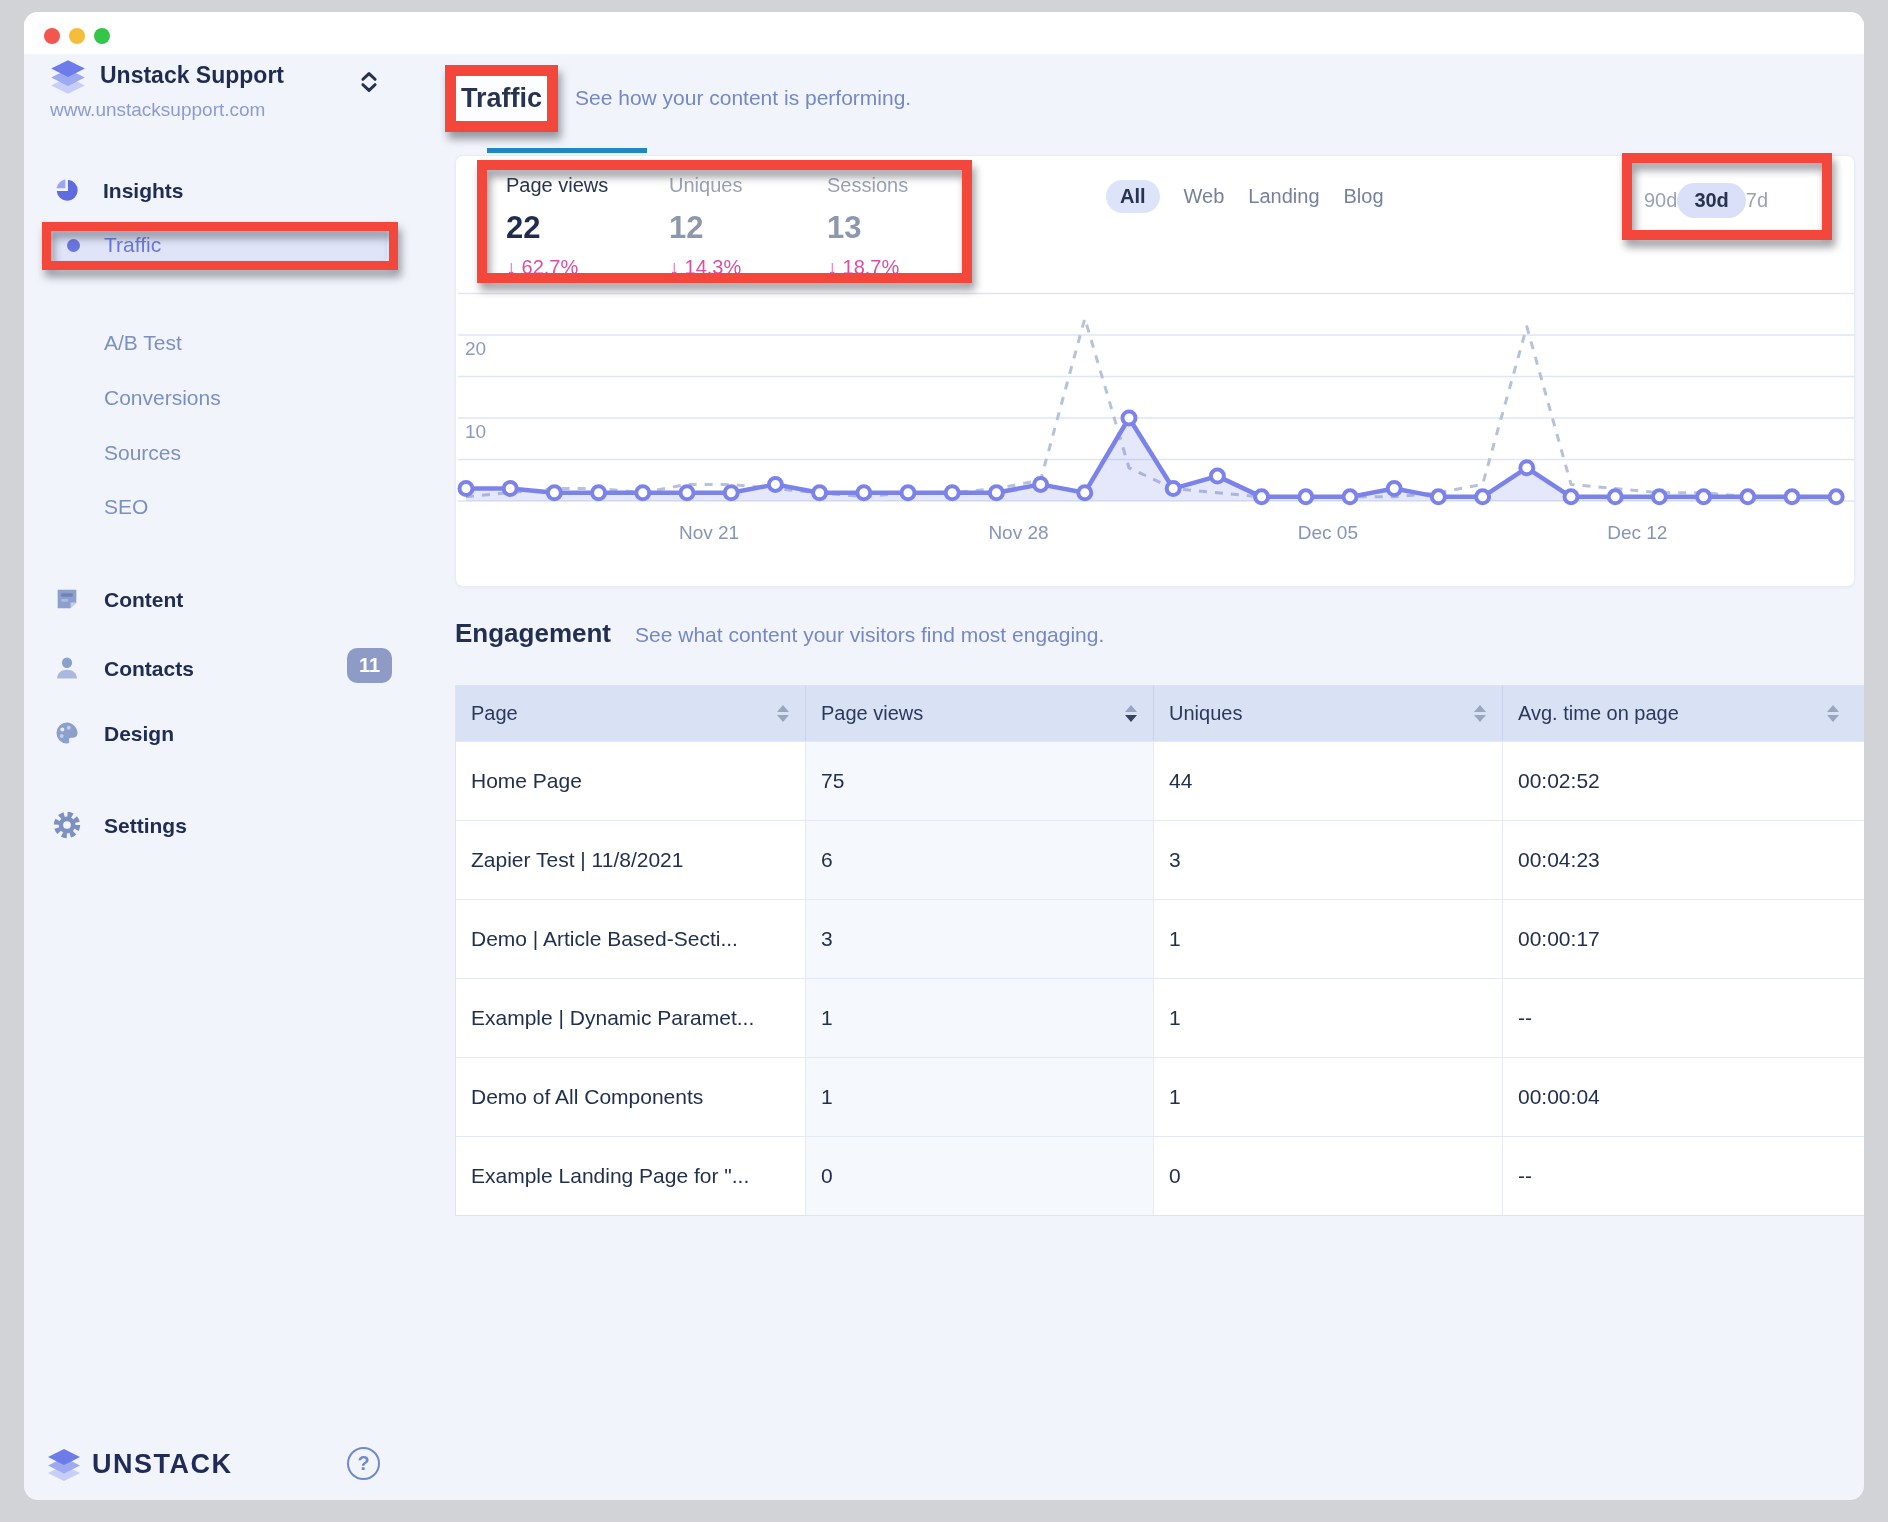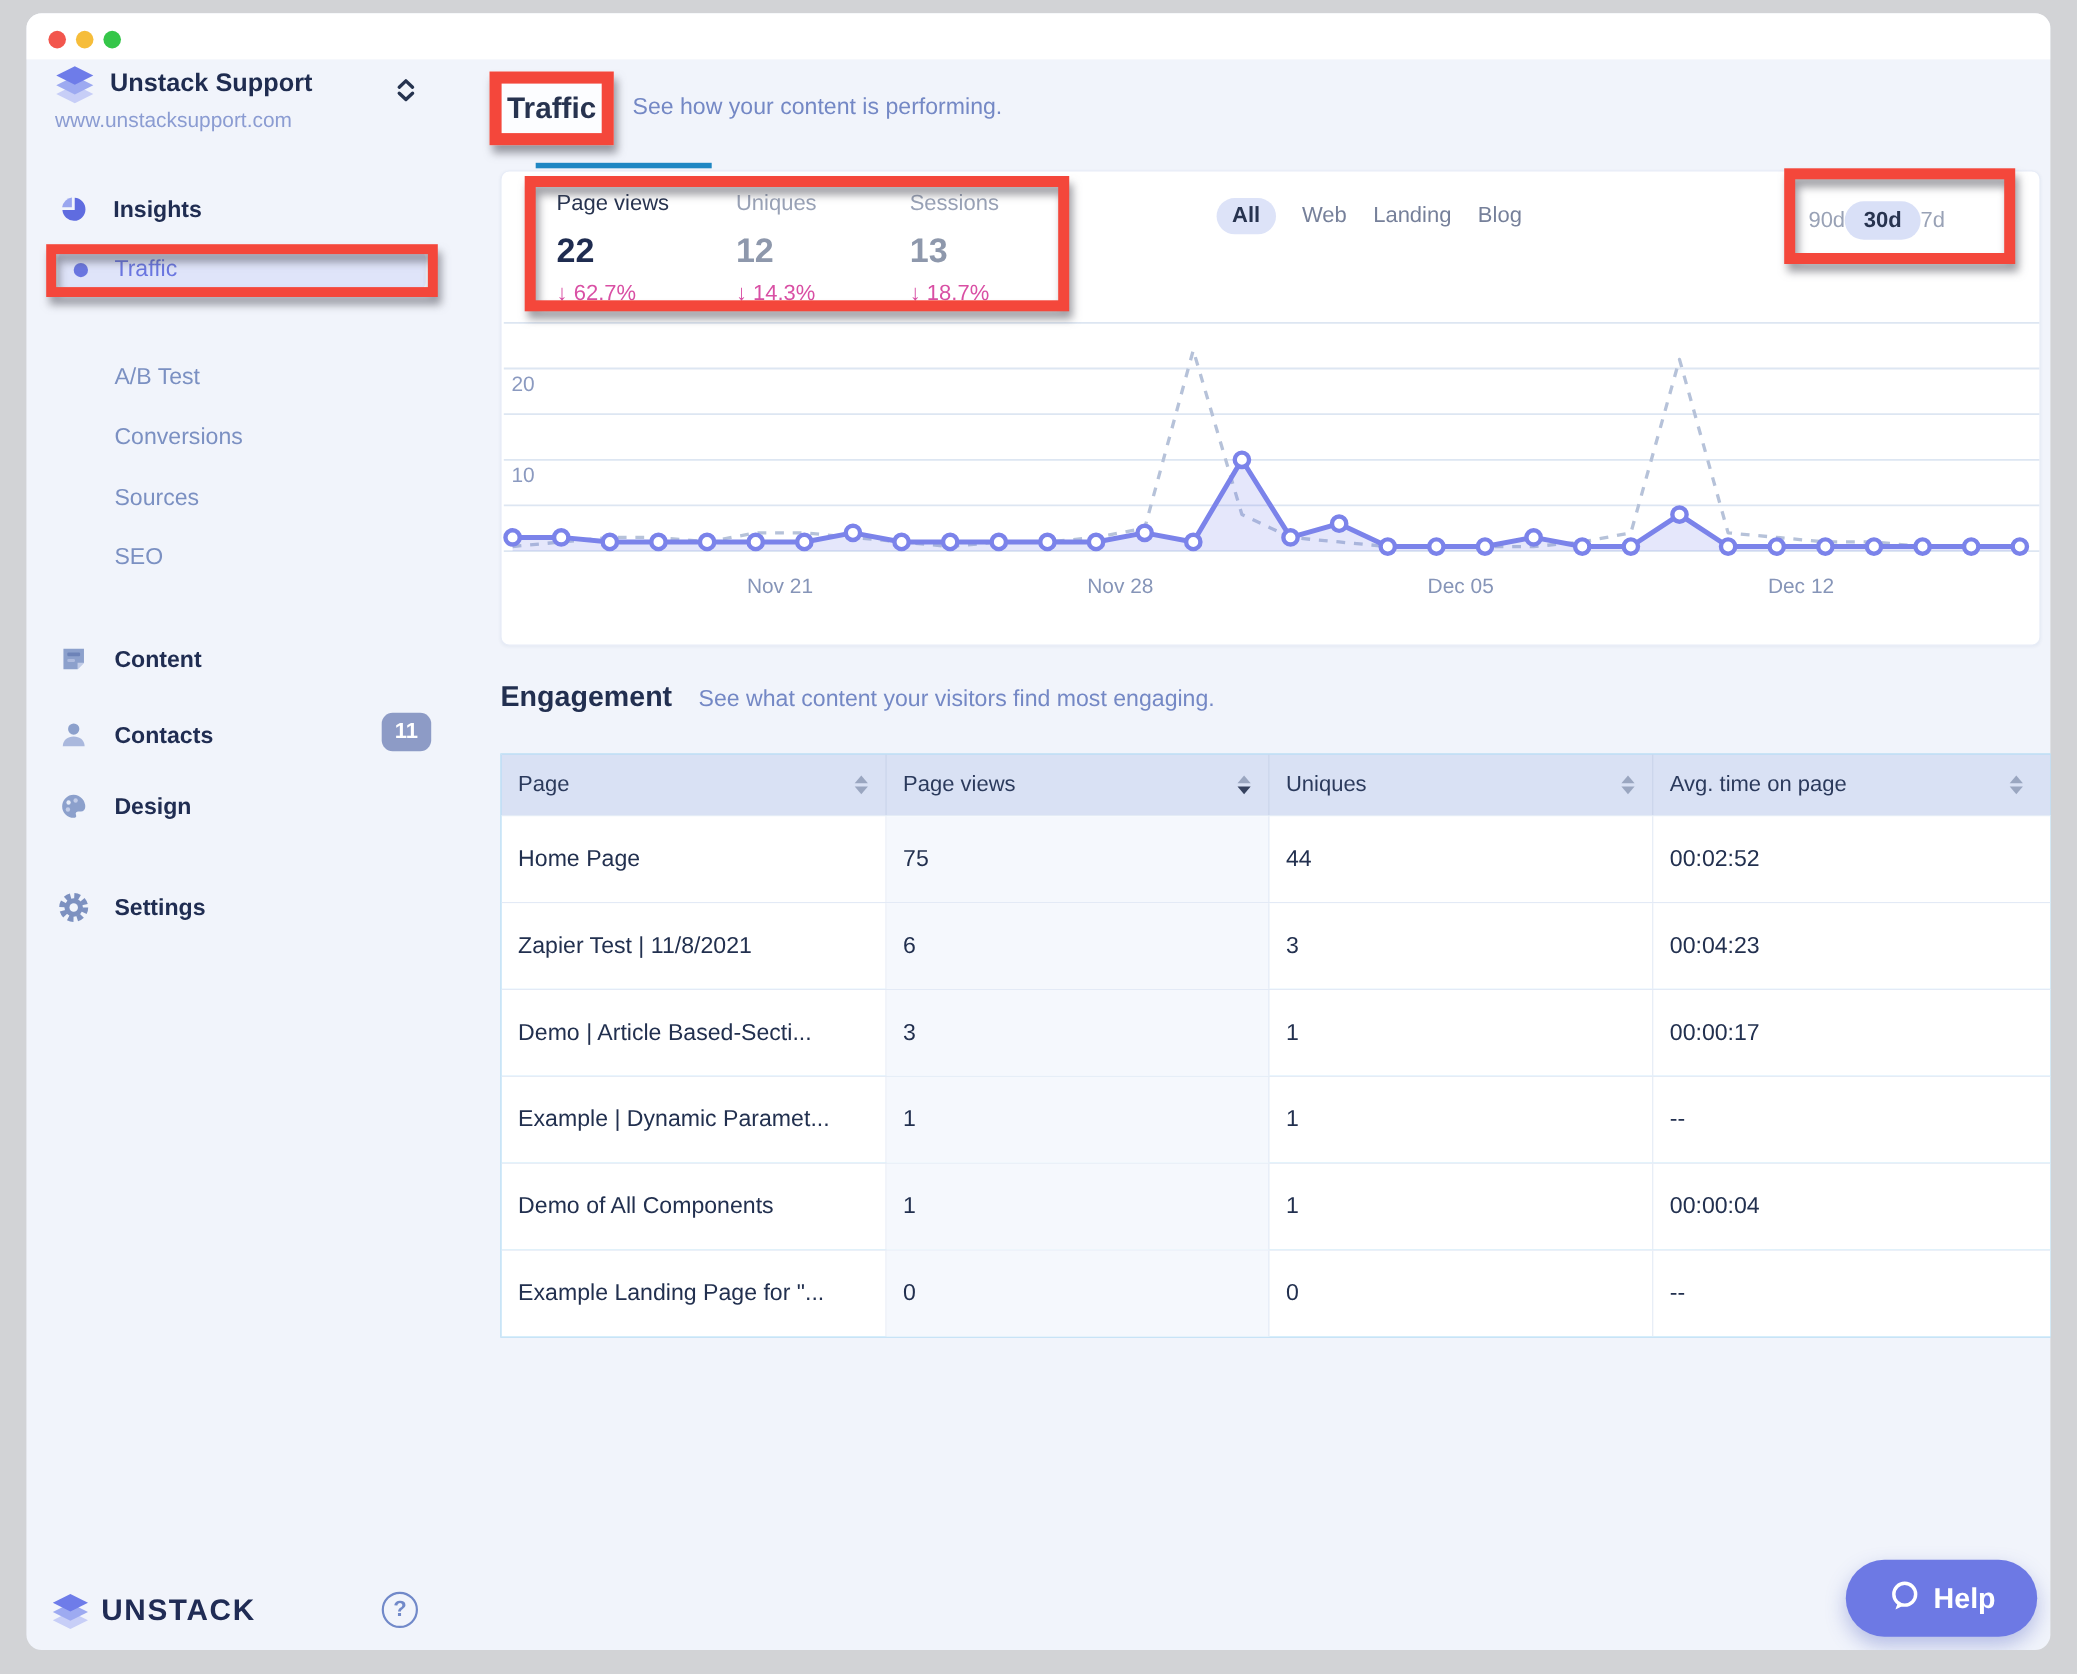--- a/index.html
+++ b/index.html
@@ -352,24 +352,15 @@
         <div class="td c4">00:00:04</div>
       </div>
       <div class="trow">
         <div class="td c1">Example Landing Page for "...</div>
         <div class="td c2 pv-col">0</div>
         <div class="td c3">0</div>
         <div class="td c4">--</div>
       </div>
     </div>
 
-    <div class="help-btn">
-      <span>
-        <svg width="30" height="30" viewBox="0 0 26 26">
-          <circle cx="13.5" cy="11.5" r="8.6" fill="none" stroke="#ffffff" stroke-width="2.7"></circle>
-          <path d="M8 18.5 L6.2 23.6 L12.2 20.6 Z" fill="#ffffff"></path>
-        </svg>
-      </span>
-      <span class="help-label">Help</span>
-    </div>
 
   </div>
 </div>
 
 </body></html>

